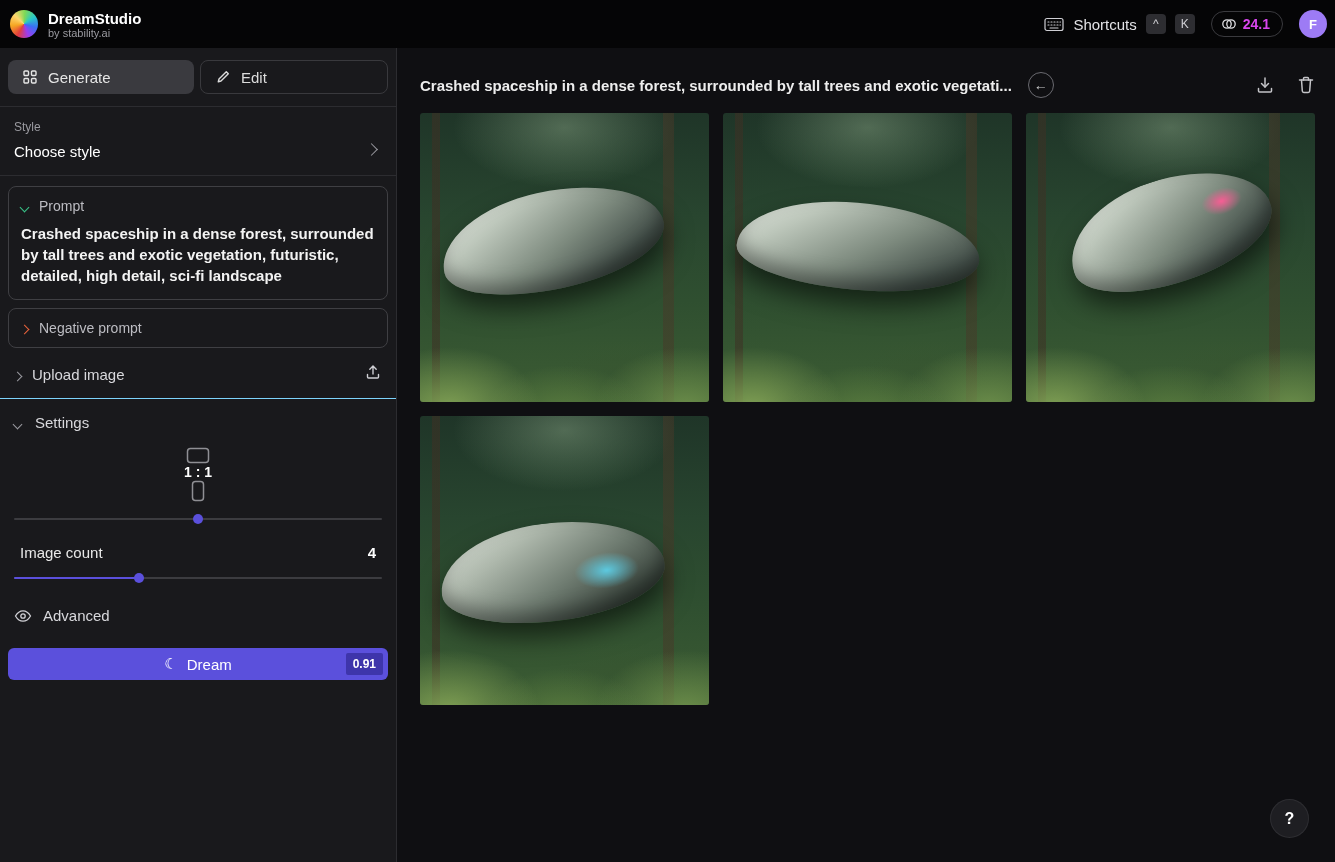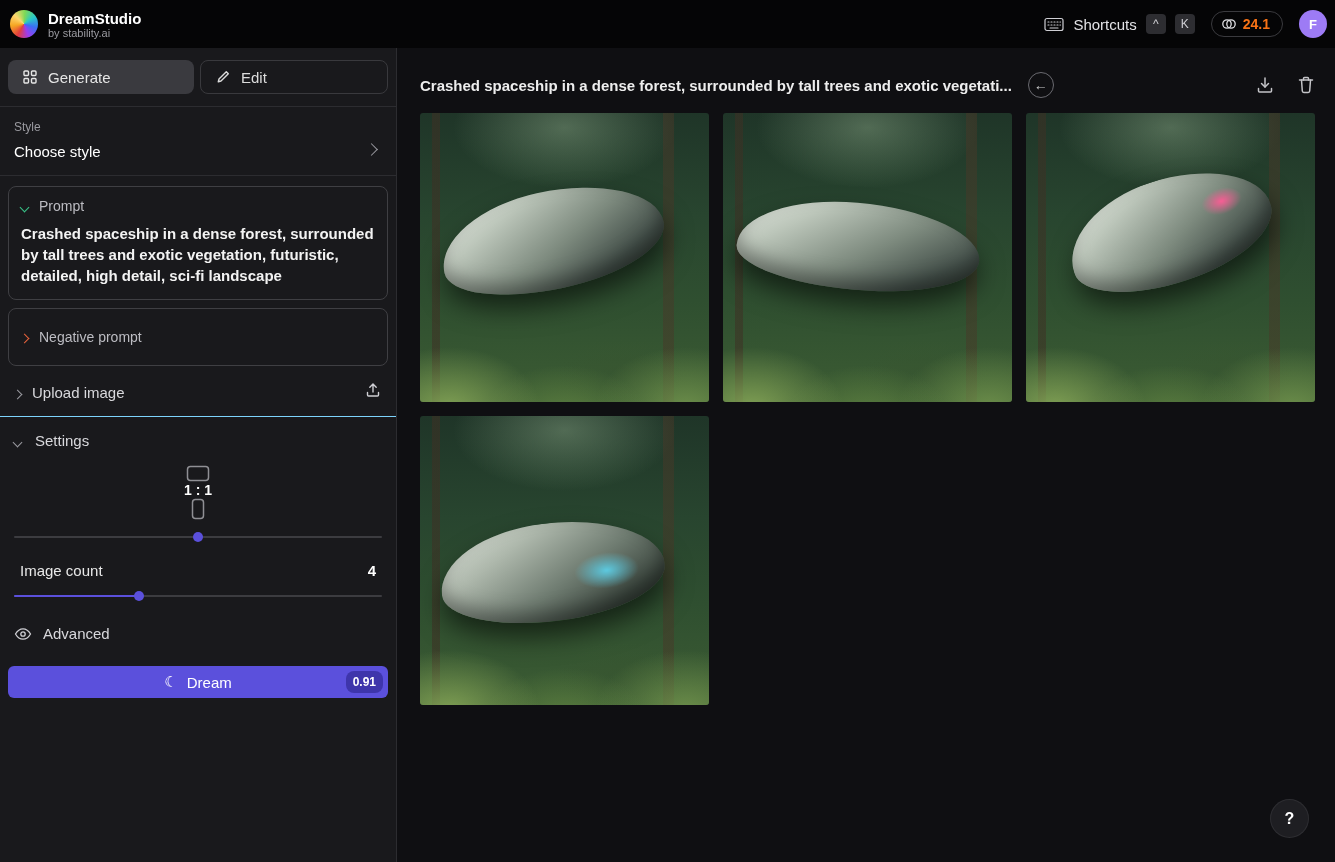--- a/index.html
+++ b/index.html
@@ -11,21 +11,21 @@
   }
   
   .topbar{height:48px;background:#050506;display:flex;align-items:center;justify-content:space-between;padding:0 8px 0 10px;}
   .brand{display:flex;align-items:center;gap:10px;}
   .logo{width:28px;height:28px;border-radius:50%;background:conic-gradient(from 210deg,#e33d3d,#f5a623,#ffd76e,#7ed957,#28c8c8,#3b6ef5,#9b3df0,#e33d3d);}
   .app-name{font-size:15px;font-weight:bold;color:#fff;line-height:17px;}
   .app-sub{font-size:11px;color:#9a9aa0;line-height:12px;}
   .topbar-right{display:flex;align-items:center;gap:16px;}
   .shortcuts{display:flex;align-items:center;gap:9px;color:#e3e3e6;font-size:15px;cursor:pointer;}
   .key{background:#2d2d31;border-radius:4px;min-width:20px;height:20px;display:flex;align-items:center;justify-content:center;font-size:12px;color:#cfcfd4;padding:0 4px;}
-  .credits-pill{display:flex;align-items:center;gap:6px;border:1px solid #3a3a3e;border-radius:999px;padding:4px 12px 4px 9px;font-weight:bold;font-size:14px;color:#f97316;cursor:pointer;}
+  .credits-pill{display:flex;align-items:center;gap:6px;border:1px solid #3a3a3e;border-radius:999px;padding:4px 12px 4px 9px;font-weight:bold;font-size:14px;color:#d946ef;cursor:pointer;}
   .avatar{width:28px;height:28px;border-radius:50%;background:var(--avatar);color:#fff;display:flex;align-items:center;justify-content:center;font-size:13px;font-weight:bold;cursor:pointer;}
   
   .app{display:flex;height:814px;}
   .sidebar{width:397px;flex:0 0 397px;background:#19191c;border-right:1px solid #2c2c30;position:relative;}
   .main{flex:1;background:#0f0f12;position:relative;}
   
   .tabs{display:flex;gap:6px;padding:12px 8px;border-bottom:1px solid #2c2c30;}
   .tab{flex:1;height:34px;display:flex;align-items:center;gap:10px;padding-left:14px;border-radius:8px;font-size:15px;color:#e6e6e6;cursor:pointer;}
   .tab.active{background:#3a3a3f;}
   .tab.inactive{border:1px solid #39393d;color:#dcdcdc;}
@@ -35,37 +35,37 @@
   .style-chev{position:absolute;right:20px;top:33px;color:#9a9aa0;}
   .chev{display:inline-block;width:7px;height:7px;border-right:1.7px solid currentColor;border-bottom:1.7px solid currentColor;}
   .chev-right{transform:rotate(-45deg);}
   .chev-down{transform:rotate(45deg);margin-top:-3px;}
   .chev.big{width:9px;height:9px;}
   .prompt-card{margin:10px 8px 0;border:1px solid #3f3f43;border-radius:8px;padding:11px 12px 13px;}
   .card-head{display:flex;align-items:center;gap:11px;color:#bcbcc2;font-size:14px;cursor:pointer;}
   .chev-prompt{color:#39c489;}
   .chev-neg{color:#e8633c;}
   .prompt-text{margin-top:9px;font-size:15px;font-weight:bold;color:#f3f3f3;line-height:21px;}
-  .neg-card{margin:8px 8px 0;border:1px solid #3f3f43;border-radius:8px;padding:20px 12px;}
+  .neg-card{margin:8px 8px 0;border:1px solid #3f3f43;border-radius:8px;padding:11px 12px;}
   .row-upload{display:flex;align-items:center;gap:11px;padding:15px 14px;border-bottom:1px solid #7dd3fc;color:#d8d8dc;font-size:15px;position:relative;margin-top:3px;cursor:pointer;}
   .row-upload .chev{color:#9a9aa0;}
   .upload-ic{position:absolute;right:14px;top:12px;}
   .row-settings{display:flex;align-items:center;gap:14px;padding:15px 14px 6px;font-size:15px;color:#d8d8dc;cursor:pointer;}
   .row-settings .chev{color:#9a9aa0;}
   .aspect-row{display:flex;align-items:center;justify-content:space-between;padding:10px 16px 0;flex-direction:column;}
   .aspect-value{font-size:14px;font-weight:bold;color:#fff;}
   .slider{margin:16px 14px 0;height:2px;background:#3c3c40;border-radius:2px;position:relative;cursor:pointer;}
   .slider .fill{position:absolute;left:0;top:0;bottom:0;background:var(--accent);border-radius:2px;}
   .slider .thumb{position:absolute;top:50%;transform:translate(-50%,-50%);width:10px;height:10px;border-radius:50%;background:var(--accent);}
   .count-row{display:flex;justify-content:space-between;align-items:center;padding:24px 20px 0;font-size:15px;color:#e8e8e8;}
   .count-value{font-weight:bold;color:#fff;}
   .advanced-row{display:flex;align-items:center;gap:11px;padding:28px 14px 0;color:#d8d8dc;font-size:15px;cursor:pointer;}
   .dream-btn{position:relative;margin:24px 8px 0;height:32px;border-radius:6px;background:var(--accent);display:flex;align-items:center;justify-content:center;gap:9px;font-size:15px;color:#fff;cursor:pointer;}
   .moon-ic{font-size:15px;}
-  .dream-cost{position:absolute;right:5px;top:50%;transform:translateY(-50%);background:#3e35ab;border-radius:8px;padding:4px 7px;font-size:12px;font-weight:bold;}
+  .dream-cost{position:absolute;right:5px;top:50%;transform:translateY(-50%);background:#3e35ab;border-radius:2px;padding:4px 7px;font-size:12px;font-weight:bold;}
   
   .main-head{display:flex;align-items:center;padding:24px 20px 0 23px;}
   .main-title{font-size:15px;font-weight:bold;color:#ededed;white-space:nowrap;}
   .reuse-btn{margin-left:16px;width:26px;height:26px;border:1.5px solid #6a6a70;border-radius:50%;display:flex;align-items:center;justify-content:center;color:#cfcfcf;font-size:14px;cursor:pointer;flex:0 0 auto;}
   .head-actions{margin-left:auto;display:flex;align-items:center;gap:22px;}
   .icon-btn{cursor:pointer;display:flex;align-items:center;}
   .grid{display:grid;grid-template-columns:repeat(3,289px);gap:14px;padding:15px 0 0 23px;}
   
   .image-cell{width:289px;height:289px;position:relative;overflow:hidden;border-radius:3px;cursor:pointer;
     background:

